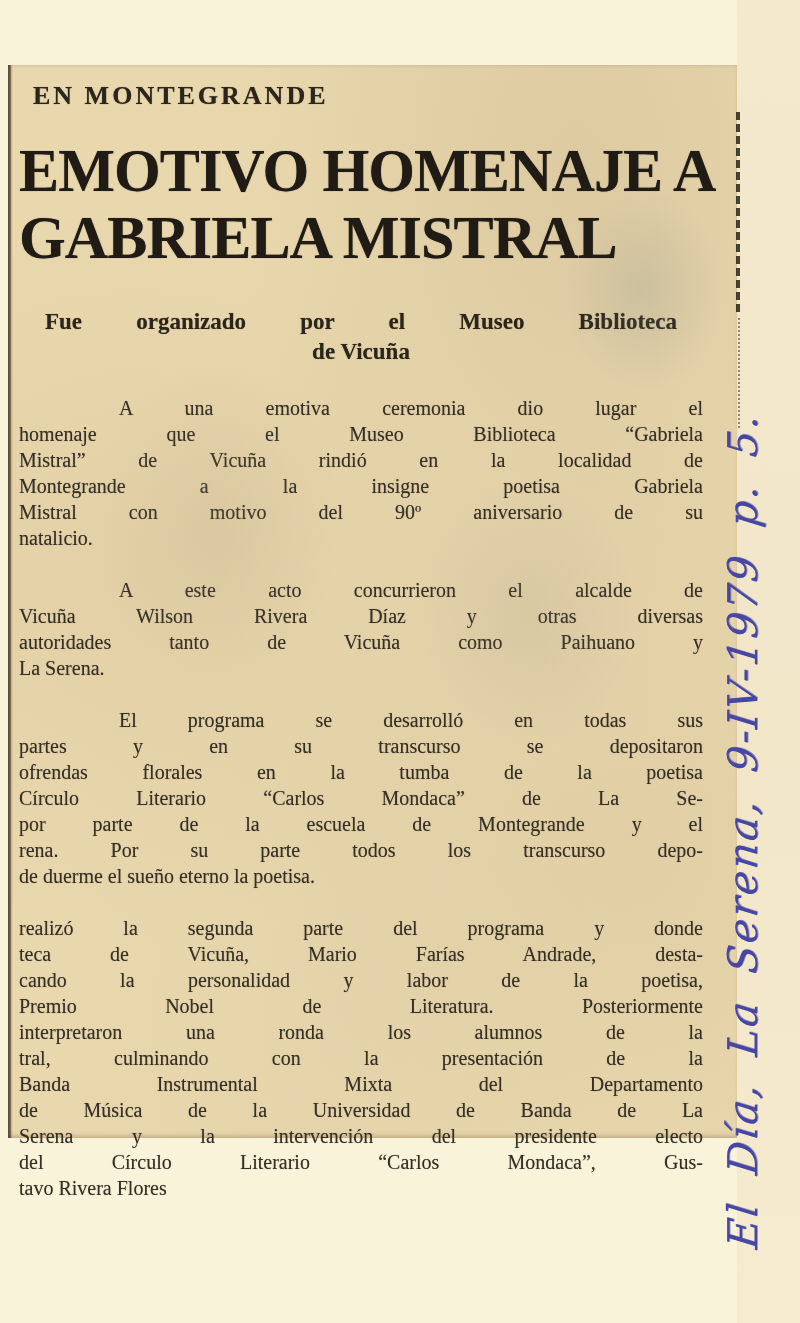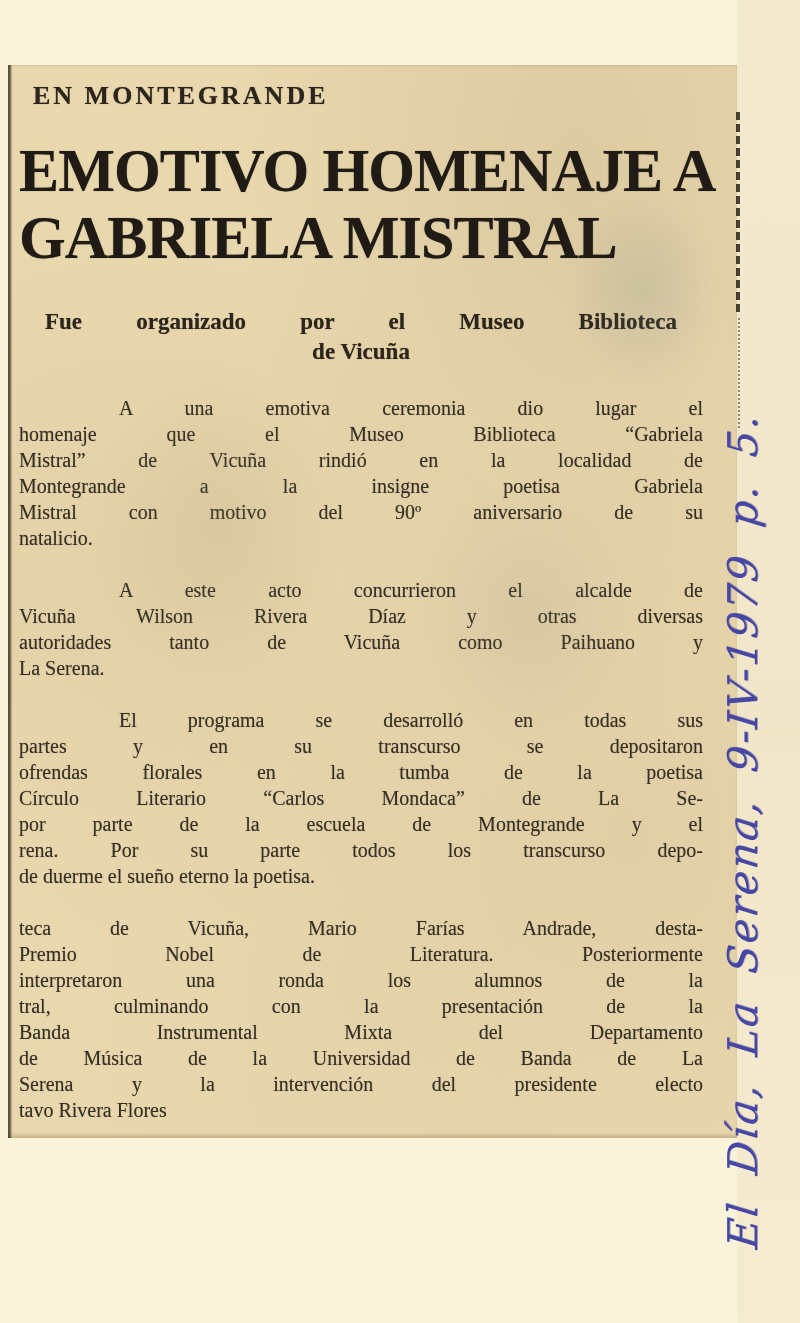--- a/index.html
+++ b/index.html
@@ -118,27 +118,30 @@
         <div class="para">
           <div class="line first">El programa se desarrolló en todas sus</div>
           <div class="line">partes y en su transcurso se depositaron</div>
           <div class="line">ofrendas florales en la tumba de la poetisa</div>
           <div class="line">Círculo Literario “Carlos Mondaca” de La Se-</div>
           <div class="line">por parte de la escuela de Montegrande y el</div>
           <div class="line">rena. Por su parte todos los transcurso depo-</div>
           <div class="line last">de duerme el sueño eterno la poetisa.</div>
         </div>
         <div class="para">
+          <div class="line">realizó la segunda parte del programa y donde</div>
           <div class="line">teca de Vicuña, Mario Farías Andrade, desta-</div>
+          <div class="line">cando la personalidad y labor de la poetisa,</div>
           <div class="line">Premio Nobel de Literatura. Posteriormente</div>
           <div class="line">interpretaron una ronda los alumnos de la</div>
           <div class="line">tral, culminando con la presentación de la</div>
           <div class="line">Banda Instrumental Mixta del Departamento</div>
           <div class="line">de Música de la Universidad de Banda de La</div>
           <div class="line">Serena y la intervención del presidente electo</div>
+          <div class="line">del Círculo Literario “Carlos Mondaca”, Gus-</div>
           <div class="line last">tavo Rivera Flores</div>
         </div>
       </div>
   </div>
 
   <div class="tear-dashes"></div>
   <div class="tear-dots"></div>
 
   <div class="handwriting">El Día, La Serena, 9-IV-1979 p. 5.</div>
 

